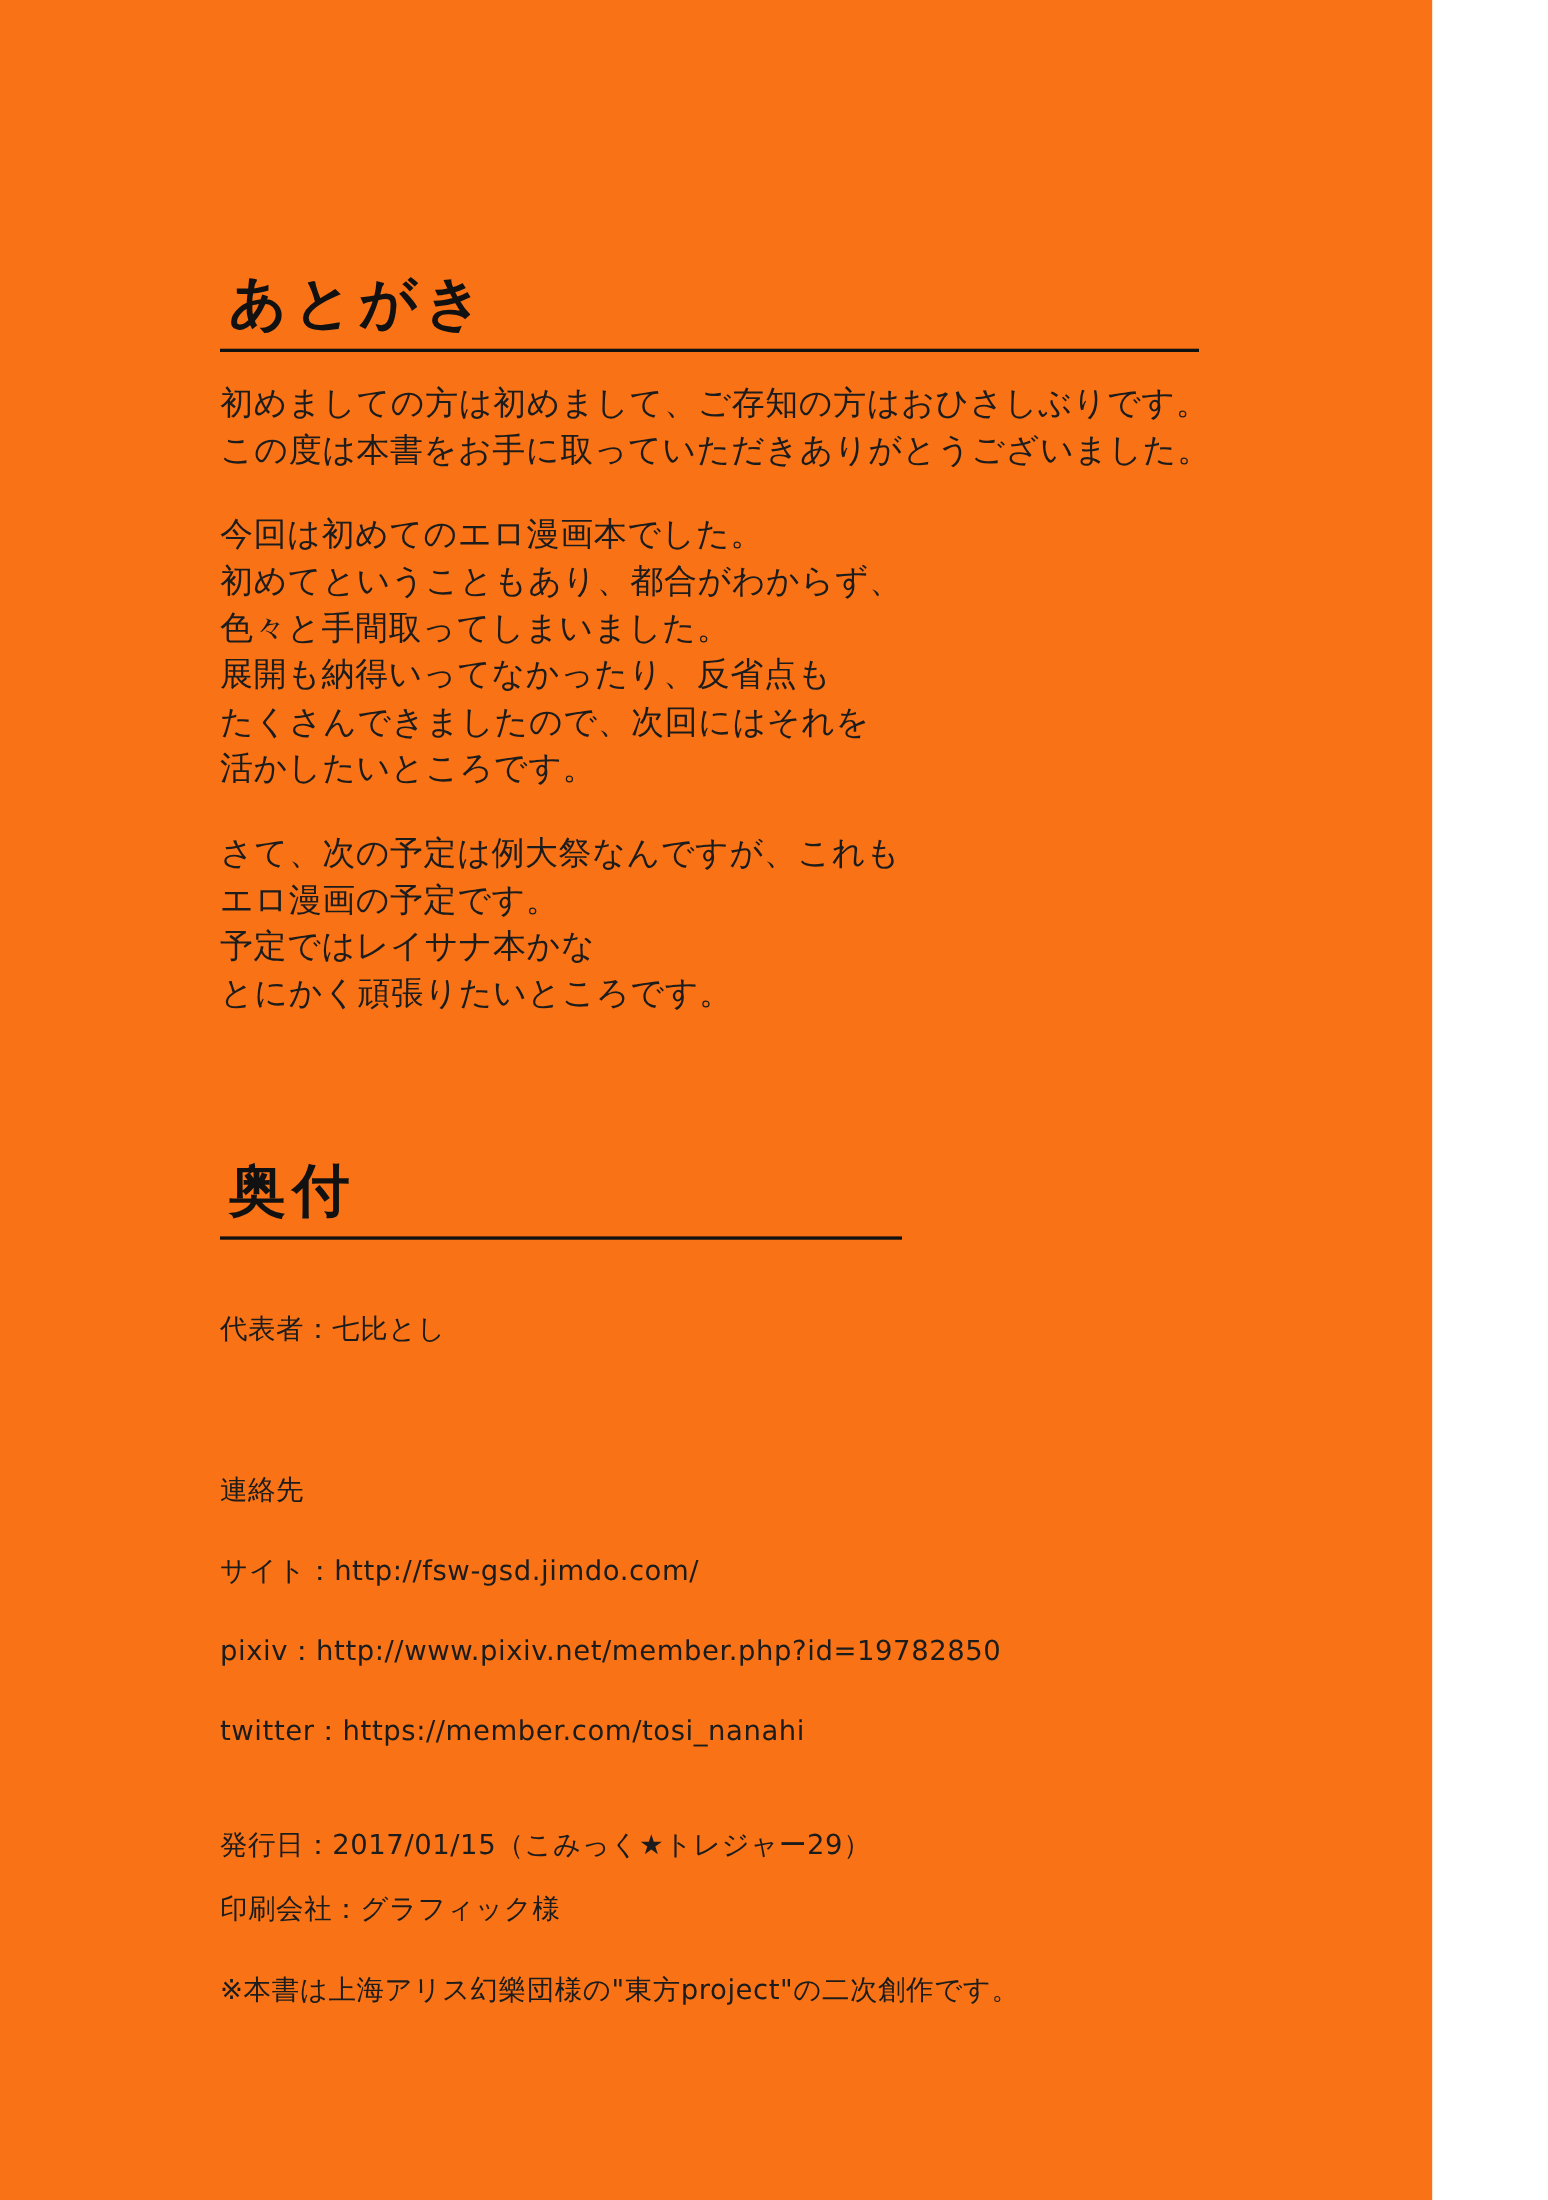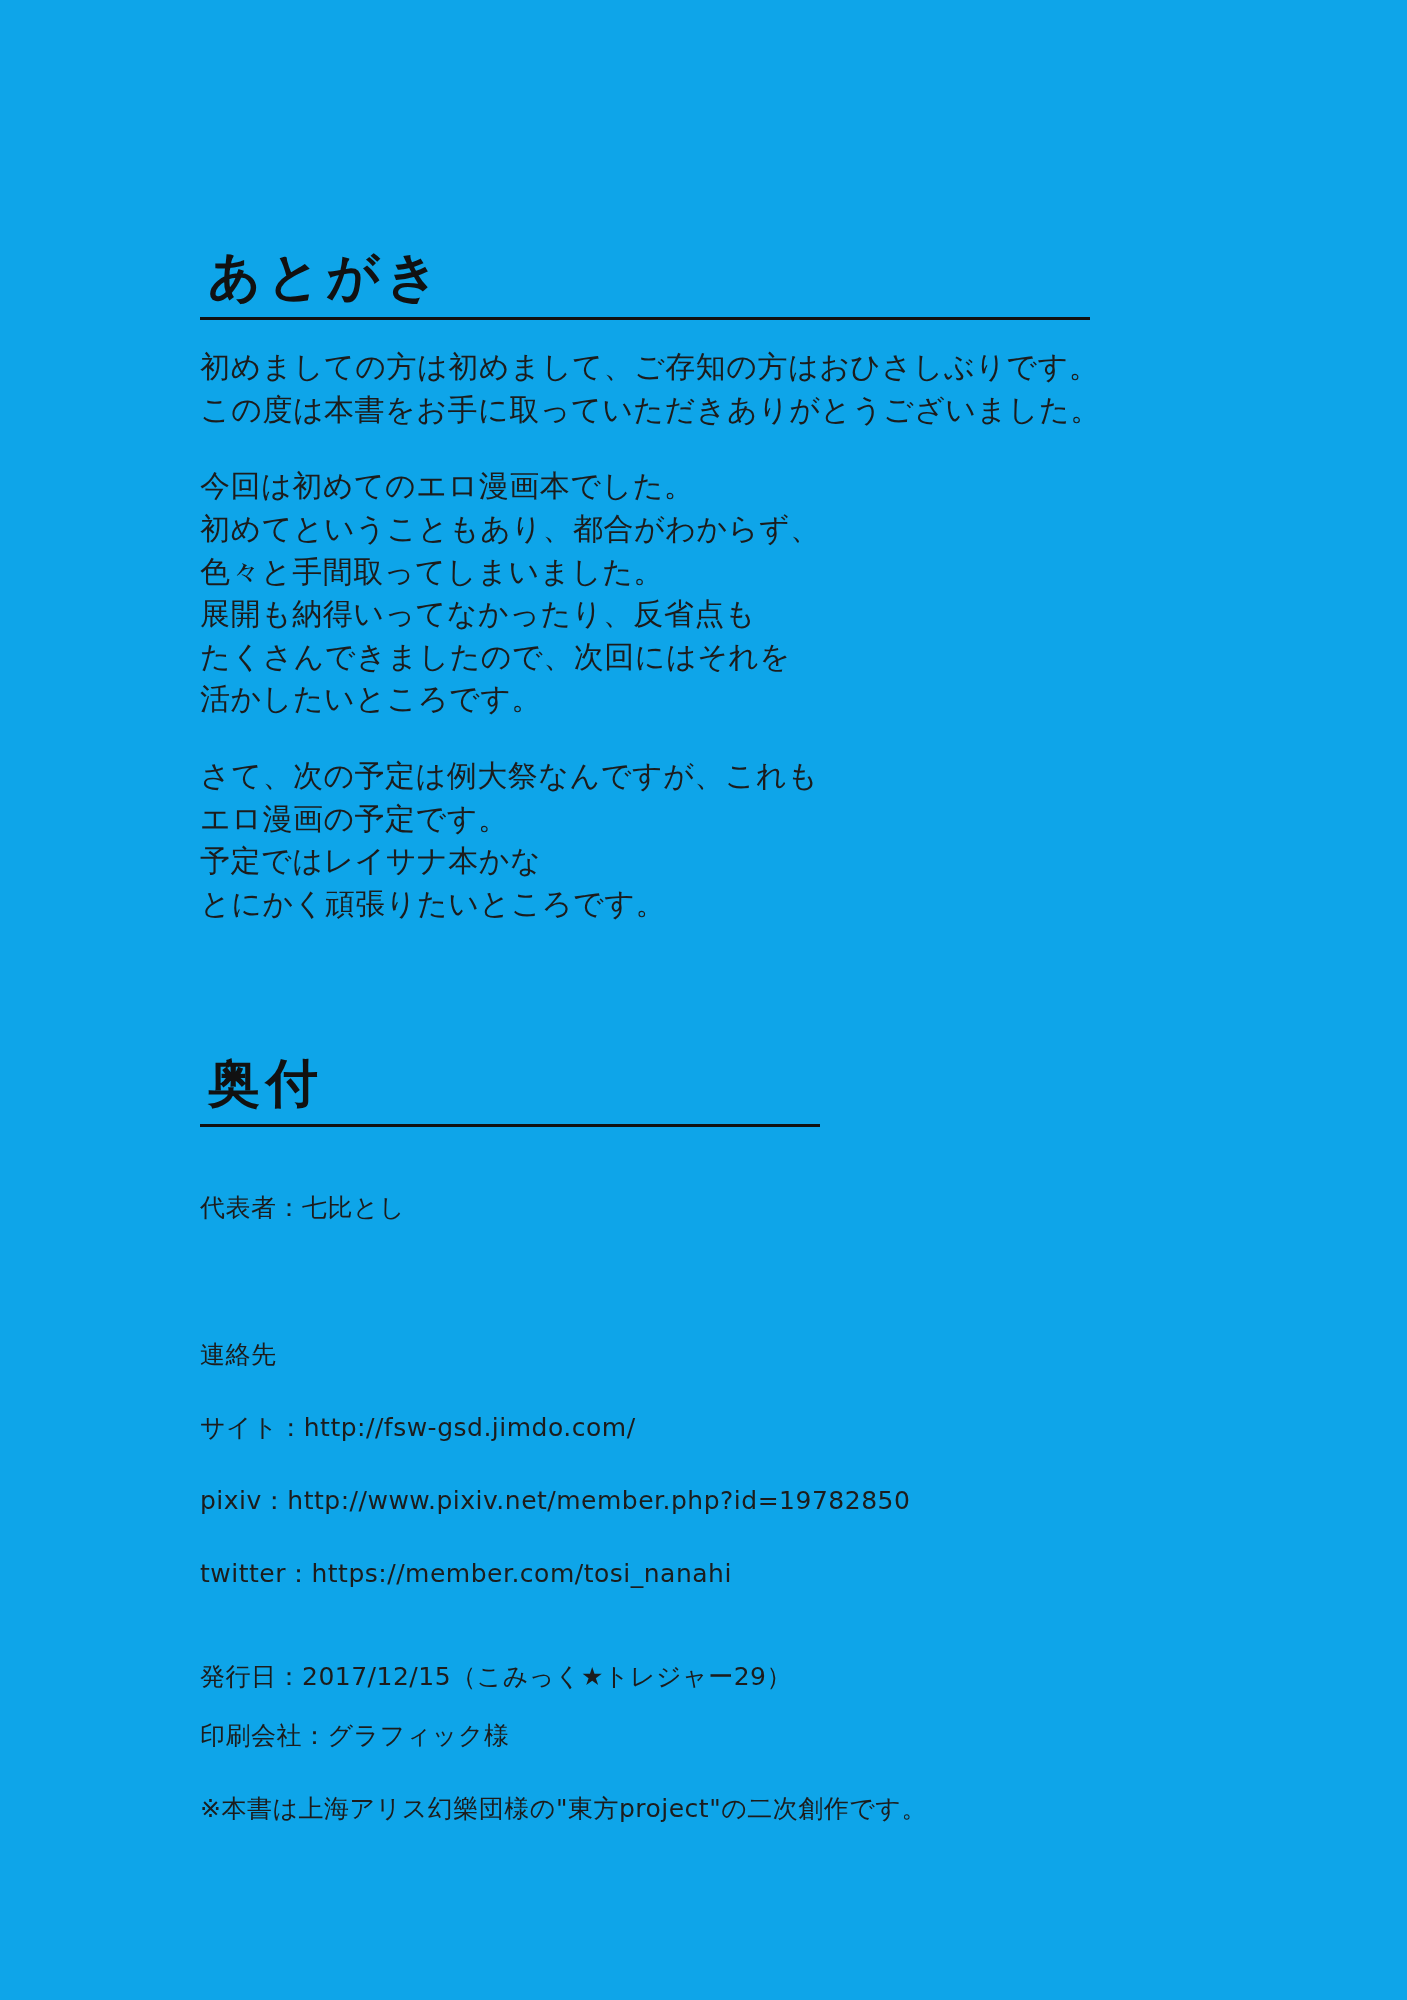--- a/index.html
+++ b/index.html
@@ -12,23 +12,23 @@
     height: 2000px;
     font-family: "Liberation Sans", sans-serif;
     color: #1a1a1a;
     position: relative;
     overflow: hidden;
   }
   .page {
     position: absolute;
     left: 0;
     top: 0;
-    width: 1407px;
+    width: 1302px;
     height: 2000px;
-    background: #0ea5e9;
+    background: #f97316;
   }
 
   
   .section-afterword {
     position: absolute;
     left: 200px;
     top: 248px;
     width: 1000px;
   }
   .section-colophon {
@@ -116,19 +116,19 @@
       <div>代表者：七比とし</div>
     </div>
 
     <div class="colophon-block cb-gap-md">
       <div>連絡先</div>
       <div class="link">サイト：http://fsw-gsd.jimdo.com/</div>
       <div class="link">pixiv：http://www.pixiv.net/member.php?id=19782850</div>
       <div class="link">twitter：https://member.com/tosi_nanahi</div>
     </div>
 
-    <div class="colophon-block cb-gap-sm">発行日：2017/12/15（こみっく★トレジャー29）</div>
+    <div class="colophon-block cb-gap-sm">発行日：2017/01/15（こみっく★トレジャー29）</div>
     <div class="colophon-block cb-gap-lg">印刷会社：グラフィック様</div>
 
     <div class="note">※本書は上海アリス幻樂団様の"東方project"の二次創作です。</div>
   </section>
 
 </div>
 
 </body></html>

